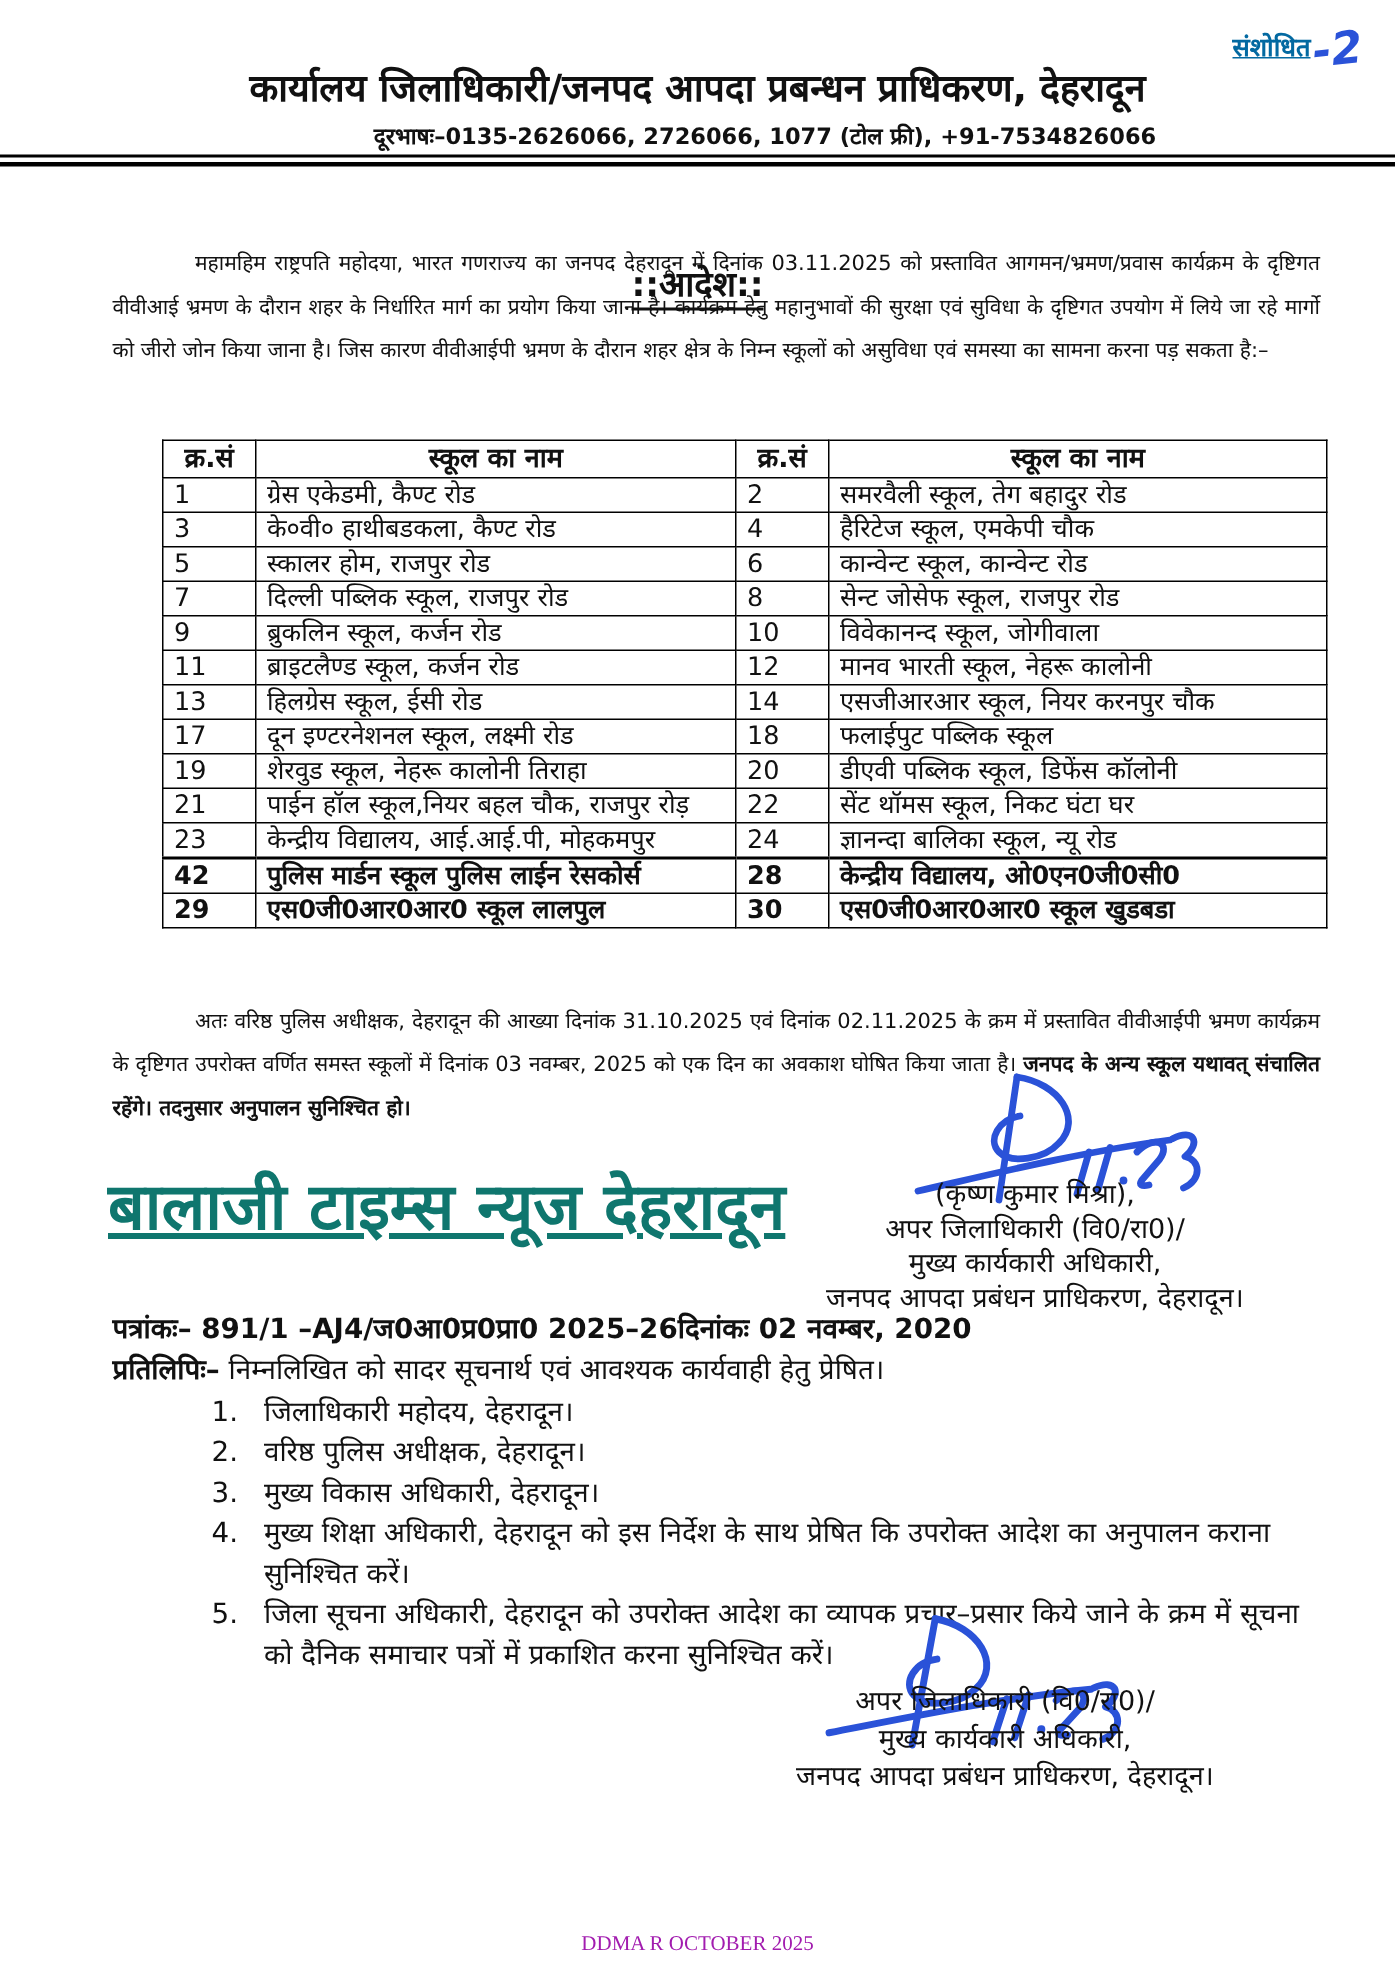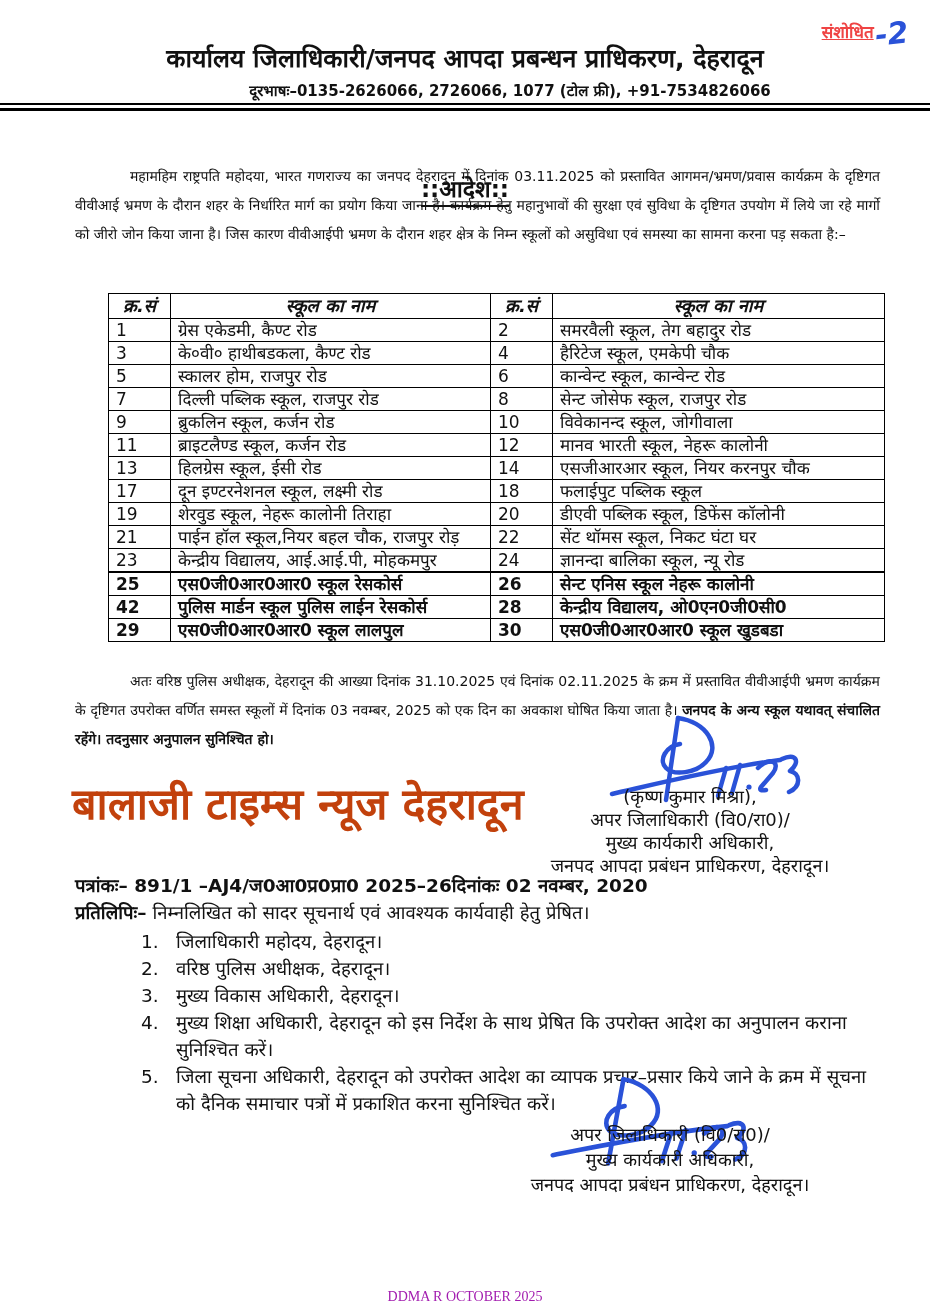--- a/index.html
+++ b/index.html
@@ -2,51 +2,51 @@
 <html lang="hi"><head>
 <meta charset="utf-8">
 <style>
   html,body{margin:0;padding:0;background:#9b9b9b;}
   .page{
     position:relative;width:930px;height:1316px;margin:0 auto;background:#ffffff;
     font-family:"DejaVu Sans",sans-serif;color:#111;overflow:hidden;
   }
   
   .rev{position:absolute;top:16px;right:22px;white-space:nowrap;}
-  .rev-label{font-weight:bold;font-size:17px;text-decoration:underline;color:#ef4444;}
+  .rev-label{font-weight:bold;font-size:17px;text-decoration:underline;color:#0369a1;}
   .rev-num{font-weight:bold;font-size:30px;color:#2a52d8;display:inline-block;transform:rotate(-6deg);vertical-align:-6px;margin-left:1px;font-style:italic;}
   .office-title{position:absolute;top:40px;left:0;width:100%;text-align:center;font-weight:bold;font-size:25px;letter-spacing:0;}
   .phone-line{position:absolute;top:80px;left:0;width:100%;text-align:center;font-weight:bold;font-size:15px;margin-left:45px;}
   .double-rule{position:absolute;top:103px;left:0;width:100%;height:3px;border-top:2px solid #000;border-bottom:3px solid #000;}
   .order-heading{position:absolute;top:124px;left:0;width:100%;text-align:center;margin-top:48px;}
   .order-heading span{display:inline-block;font-weight:bold;font-size:23px;border-bottom:2px solid #111;padding-bottom:1px;}
   
   .para{position:absolute;left:75px;right:50px;text-align:justify;font-size:14px;line-height:29px;}
   .para1{top:162px;}
   .para1 .indent{display:inline-block;width:55px;}
   .para2{top:667px;}
   .para2 .indent{display:inline-block;width:55px;}
   .bold-inline{font-weight:bold;}
   
   table.schools{position:absolute;top:293px;left:108px;width:776px;border-collapse:collapse;table-layout:fixed;}
   table.schools th,table.schools td{border:1.5px solid #000;font-size:17px;padding:1px 7px;line-height:20px;height:20px;white-space:nowrap;overflow:hidden;}
-  table.schools th{font-weight:bold;font-size:18px;text-align:center;padding:2px 4px;font-style:italic;}
+  table.schools th{font-weight:bold;font-size:18px;text-align:center;padding:2px 4px;}
   td.num{text-align:left;padding-left:12px;width:47px;}
   col.c-num{width:62px;}col.c-name1{width:320px;}col.c-name2{width:332px;}
   tr.bold-row td{font-weight:bold;border-top-width:2px;}
   tr.bold-row + tr.bold-row td{border-top-width:1.5px;}
   
   .sig-block{position:absolute;text-align:center;font-size:18px;line-height:23px;}
   .sig1{top:785px;left:500px;width:380px;}
   .sig1 .sig-name{font-weight:normal;}
   .sig2{top:1122px;left:480px;width:380px;line-height:25px;}
   .scribble{position:absolute;}
   .scribble svg{display:block;}
   
-  .watermark{position:absolute;top:773px;left:72px;font-size:43px;font-weight:bold;color:#c2410c;white-space:nowrap;}
+  .watermark{position:absolute;top:773px;left:72px;font-size:43px;font-weight:bold;color:#0f766e;white-space:nowrap;text-decoration:underline;}
   
   .ref-row{position:absolute;top:872px;left:75px;right:50px;display:flex;justify-content:flex-start;font-weight:bold;font-size:18.5px;}
   .copy-line{position:absolute;top:899px;left:75px;right:50px;font-size:18.5px;}
   .copy-line .lbl{font-weight:bold;}
   .copy-list{position:absolute;top:928px;left:141px;right:60px;font-size:18.5px;line-height:27px;}
   .copy-item{display:flex;}
   .copy-item .n{width:24px;flex:0 0 24px;margin-right:11px;}
   .copy-item .t{flex:1;}
   
   .footer{position:absolute;top:1289px;left:0;width:100%;text-align:center;font-family:Liberation Serif, serif;font-size:14px;color:#a21caf;}
@@ -144,26 +144,20 @@
           <td class="num">22</td>
           <td>सेंट थॉमस स्कूल, निकट घंटा घर</td>
         </tr>
     <tr>
           <td class="num">23</td>
           <td>केन्द्रीय विद्यालय, आई.आई.पी, मोहकमपुर</td>
           <td class="num">24</td>
           <td>ज्ञानन्दा बालिका स्कूल, न्यू रोड</td>
         </tr>
     <tr class="bold-row">
-          <td class="num">25</td>
-          <td>एस0जी0आर0आर0 स्कूल रेसकोर्स</td>
-          <td class="num">26</td>
-          <td>सेन्ट एनिस स्कूल नेहरू कालोनी</td>
-        </tr>
-    <tr class="bold-row">
           <td class="num">42</td>
           <td>पुलिस मार्डन स्कूल पुलिस लाईन रेसकोर्स</td>
           <td class="num">28</td>
           <td>केन्द्रीय विद्यालय, ओ0एन0जी0सी0</td>
         </tr>
     <tr class="bold-row">
           <td class="num">29</td>
           <td>एस0जी0आर0आर0 स्कूल लालपुल</td>
           <td class="num">30</td>
           <td>एस0जी0आर0आर0 स्कूल खुडबडा</td>

